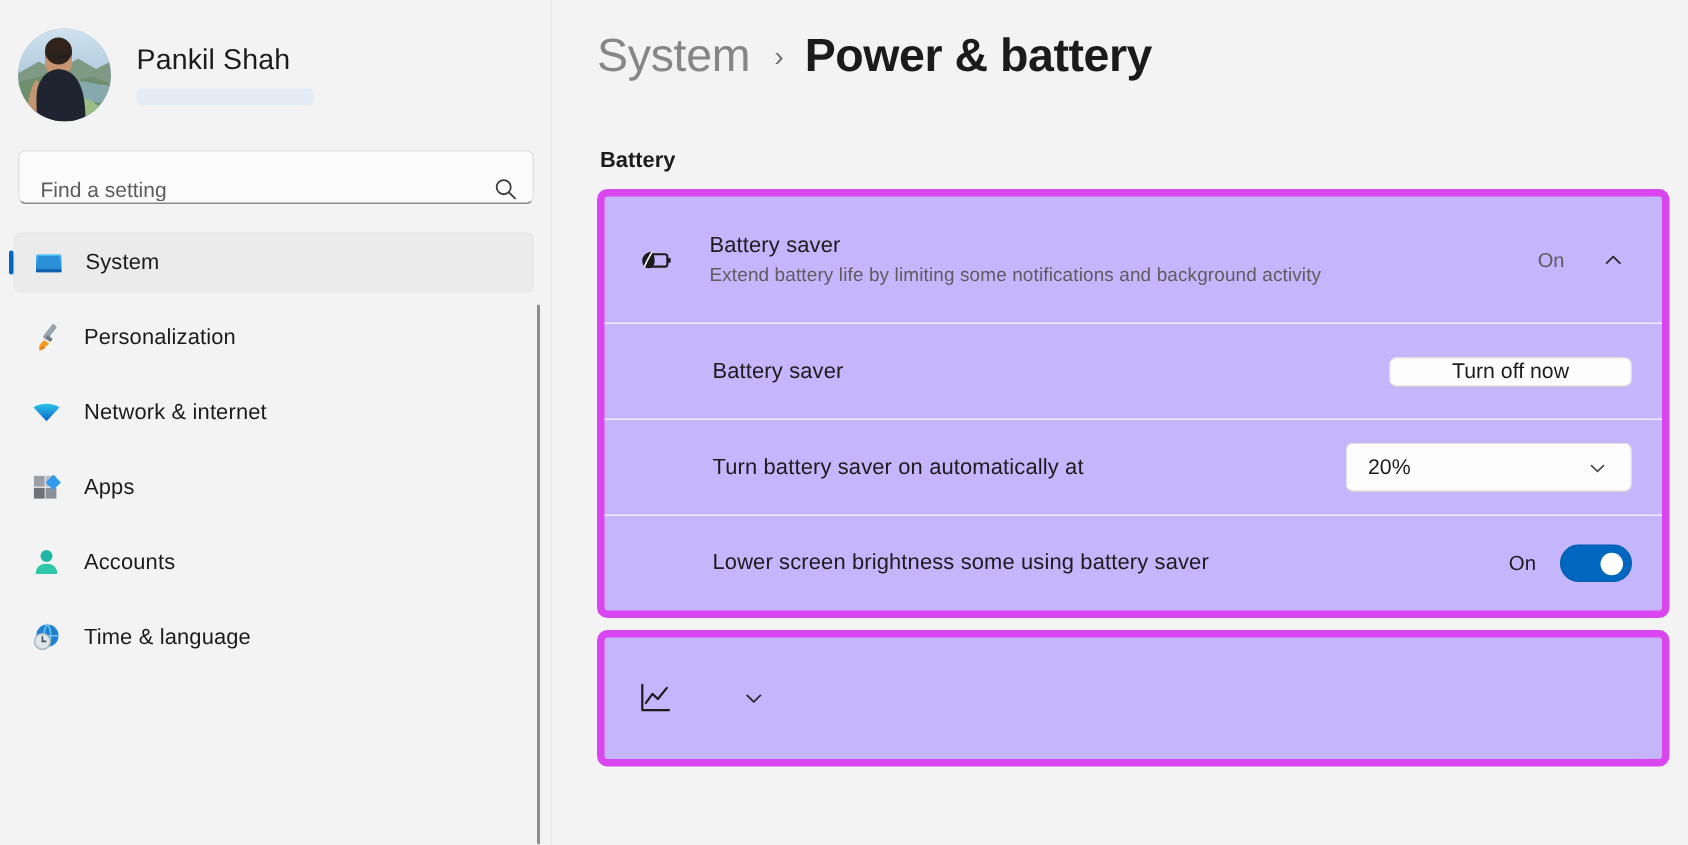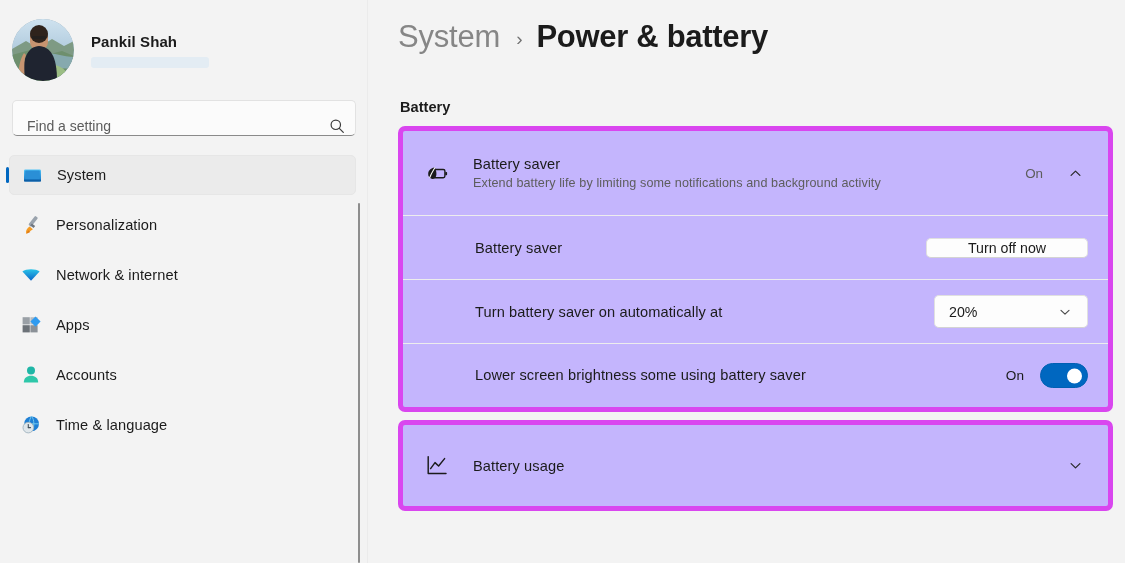--- a/index.html
+++ b/index.html
@@ -48,22 +48,22 @@
     background: #9fb7c6;
   }
   .avatar svg { display: block; }
   .profile-text {
     margin-left: 17px;
     display: flex;
     flex-direction: column;
     justify-content: center;
   }
   .profile-name {
-    font-size: 15px;
-    font-weight: bold;
+    font-size: 19px;
+    font-weight: normal;
     color: #1b1b1b;
     letter-spacing: .1px;
   }
   .profile-sub {
     margin-top: 7px;
     width: 118px;
     height: 11px;
     border-radius: 3px;
     background: #e3ecf3;
   }
@@ -272,21 +272,21 @@
     border-bottom-color: #d3d3d3;
     border-radius: 5px;
     font-family: "Liberation Sans", sans-serif;
     font-size: 14.2px;
     color: #1b1b1b;
     cursor: default;
     padding: 0 14px;
   }
 
   .select {
-    width: 154px;
+    width: 191px;
     height: 33px;
     background: #fdfdfd;
     border: 1px solid #e0e0e0;
     border-bottom-color: #d3d3d3;
     border-radius: 5px;
     display: flex;
     align-items: center;
     padding: 0 9px 0 14px;
     box-sizing: border-box;
   }
@@ -540,23 +540,20 @@
     </div>
 
     <div class="card">
       <div class="card-row" style="min-height:81px">
         <span class="row-icon">
           <svg width="26" height="26" viewBox="0 0 26 26" aria-hidden="true">
             <polyline points="4.2,3.6 4.2,20.4 22.0,20.4" fill="none" stroke="#1b1b1b" stroke-width="1.45" stroke-linecap="round" stroke-linejoin="round"></polyline>
             <polyline points="6.6,15.6 11.0,9.6 14.6,13.0 20.6,5.6" fill="none" stroke="#1b1b1b" stroke-width="1.45" stroke-linecap="round" stroke-linejoin="round"></polyline>
           </svg>
         </span>
-        <span class="row-text">
-          <span class="row-title">Battery usage</span>
-        </span>
         <span class="row-right">
           <span class="chevron">
             <svg width="15" height="15" viewBox="0 0 15 15" aria-hidden="true">
               <polyline points="3.1,5.6 7.5,9.9 11.9,5.6" fill="none" stroke="#2b2b2b" stroke-width="1.25" stroke-linecap="round" stroke-linejoin="round"></polyline>
             </svg>
           </span>
         </span>
       </div>
     </div>
 

